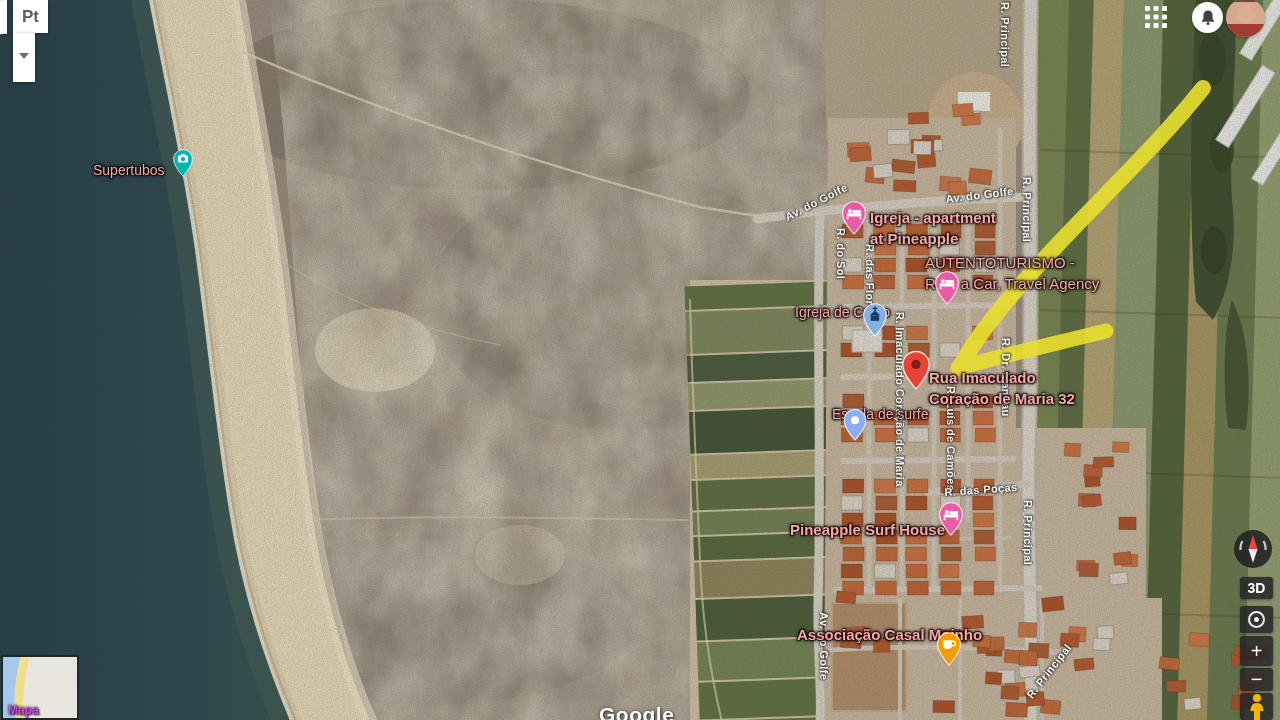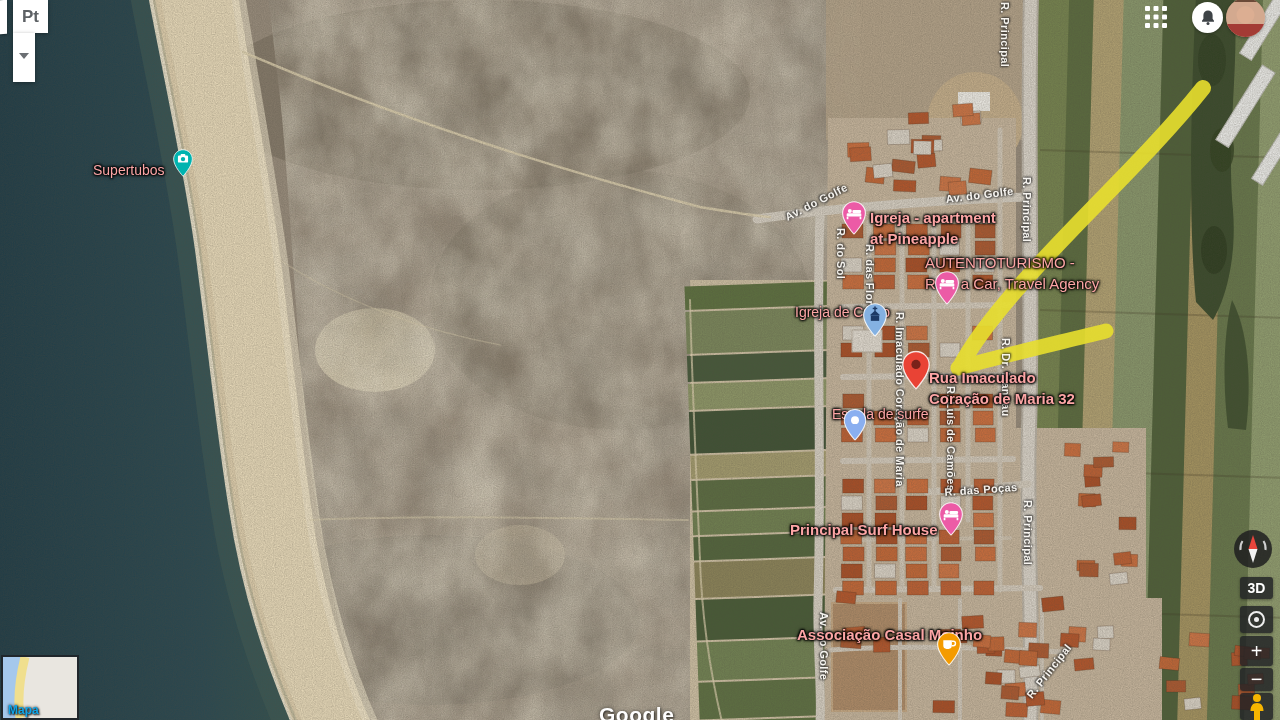--- a/index.html
+++ b/index.html
@@ -46,21 +46,21 @@
   #btn-loc{left:1240px;top:606px;width:33px;height:27px;}
   #btn-loc .ring{width:13px;height:13px;border:2px solid #eee;border-radius:50%;display:flex;align-items:center;justify-content:center;}
   #btn-loc .dot{width:5px;height:5px;background:#eee;border-radius:50%;}
   #btn-zi{left:1240px;top:636px;width:33px;height:30px;font-size:20px;font-weight:400;}
   #btn-zo{left:1240px;top:668px;width:33px;height:23px;font-size:20px;font-weight:400;}
   #btn-peg{left:1240px;top:693px;width:33px;height:27px;overflow:hidden;}
 
   
   #minimap{position:absolute;left:1px;top:655px;width:78px;height:65px;background:#20262b;
     padding:2px;box-sizing:border-box;cursor:pointer;}
-  #minimap .label{position:absolute;left:7px;bottom:3px;color:#0ea5e9;font-size:12px;font-weight:700;
+  #minimap .label{position:absolute;left:7px;bottom:3px;color:#d946ef;font-size:12px;font-weight:700;
     text-shadow:0 0 3px rgba(0,0,0,.9),1px 1px 2px rgba(0,0,0,.9);}
 
   
   #watermark{position:absolute;left:599px;top:703px;color:#fff;font-size:21px;font-weight:700;
     letter-spacing:.5px;text-shadow:0 0 4px rgba(0,0,0,.55),1px 1px 2px rgba(0,0,0,.5);}
 </style>
 </head>
 <body>
 
 <div id="stage">
@@ -374,21 +374,21 @@
         <div>Igreja de Cristo</div>
       </div>
       <div class="poi-label" style="left: 929px; top: 367px; font-size: 15px; font-weight: 700;">
         <div>Rua Imaculado</div>
         <div>Coração de Maria 32</div>
       </div>
       <div class="poi-label" style="left: 832px; top: 404px; font-size: 14px; font-weight: 400;">
         <div>Escola de surfe</div>
       </div>
       <div class="poi-label" style="left: 790px; top: 519px; font-size: 15px; font-weight: 700;">
-        <div>Principal Surf House</div>
+        <div>Pineapple Surf House</div>
       </div>
       <div class="poi-label" style="left: 797px; top: 624px; font-size: 15px; font-weight: 700;">
         <div>Associação Casal Moinho</div>
       </div>
     </div>
   <div id="pins-layer" class="layer">
       <div class="pin" style="left: 183px; top: 181px;"><svg width="20.28" height="28.080000000000002" viewBox="0 0 26 36">
           <path d="M13 1C6.4 1 1 6.4 1 13c0 9.4 12 22 12 22s12-12.6 12-22C25 6.4 19.6 1 13 1z" fill="#00b3af" stroke="rgba(255,255,255,.85)" stroke-width="1.2"></path>
           <rect x="10" y="6.5" width="6" height="3" rx="1" fill="#fff"></rect>
           <rect x="6.5" y="8.5" width="13" height="9" rx="1.5" fill="#fff"></rect>

